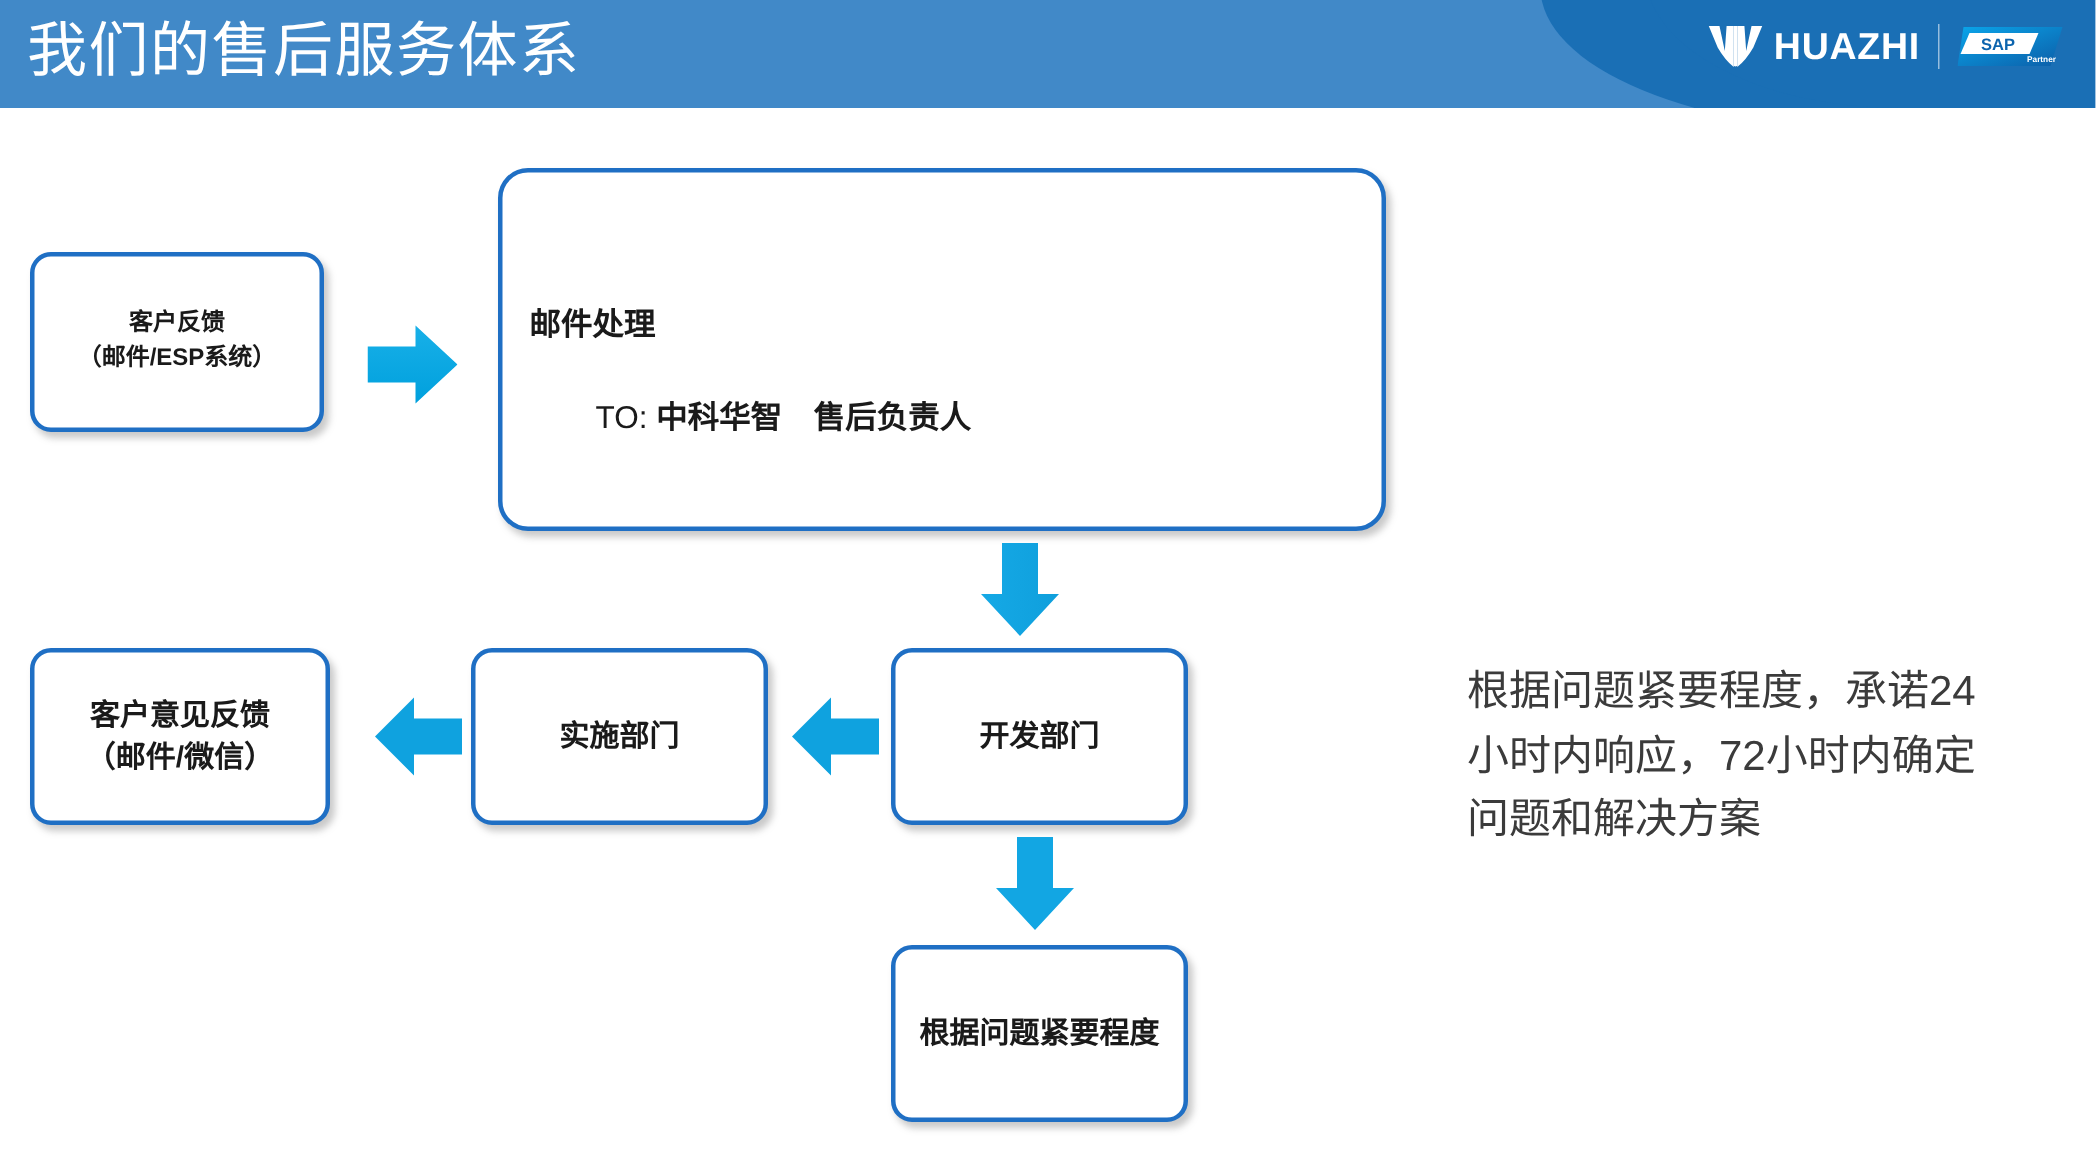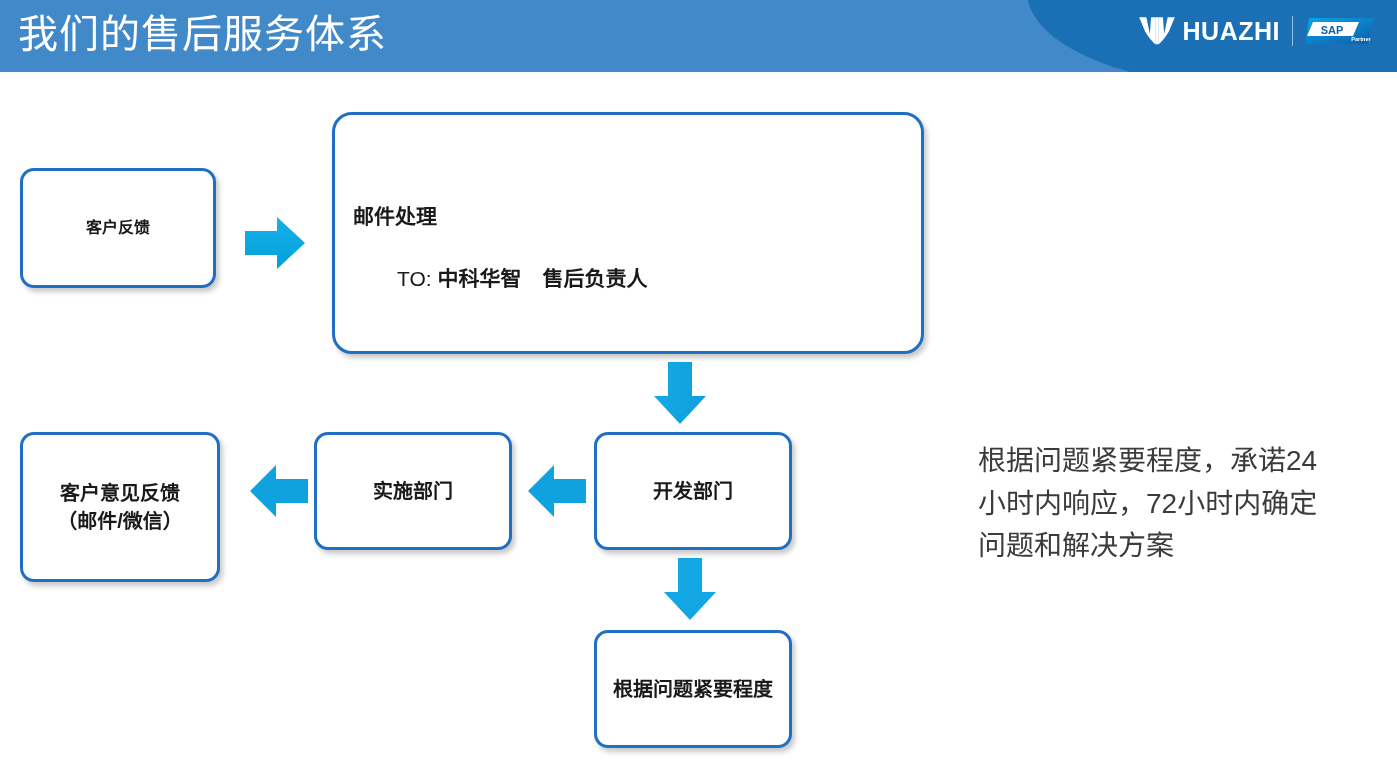--- a/index.html
+++ b/index.html
@@ -118,21 +118,21 @@
     left: 20px;
     top: 168px;
     width: 196px;
     height: 120px;
     font-size: 16px;
   }
   #node-customer-opinion {
     left: 20px;
     top: 432px;
     width: 200px;
-    height: 150px;
+    height: 118px;
     font-size: 20px;
   }
   #node-implementation {
     left: 314px;
     top: 432px;
     width: 198px;
     height: 118px;
     font-size: 20px;
   }
   #node-development {
@@ -231,20 +231,21 @@
         <path d="M8 8 L54 8 L48 22 L2 22 Z" fill="#ffffff"></path>
         <text x="27" y="19.5" font-family="'Liberation Sans', sans-serif" font-size="11" font-weight="bold" fill="#0c64ae" text-anchor="middle">SAP</text>
         <text x="56" y="27" font-family="'Liberation Sans', sans-serif" font-size="5.5" font-weight="bold" fill="#ffffff" text-anchor="middle">Partner</text>
       </svg>
     </div>
   </div>
 </div>
 
 <div class="node" id="node-customer-feedback">
   <div class="line">客户反馈</div>
+  <div class="line">（邮件/ESP系统）</div>
 </div>
 
 <div class="node" id="node-email">
   <div class="email-body">
     <div class="email-line l1">邮件处理</div>
     <div class="email-line l2"><span>TO: </span><span class="bold">中科华智　售后负责人</span></div>
   </div>
 </div>
 
 <div class="node" id="node-customer-opinion">

